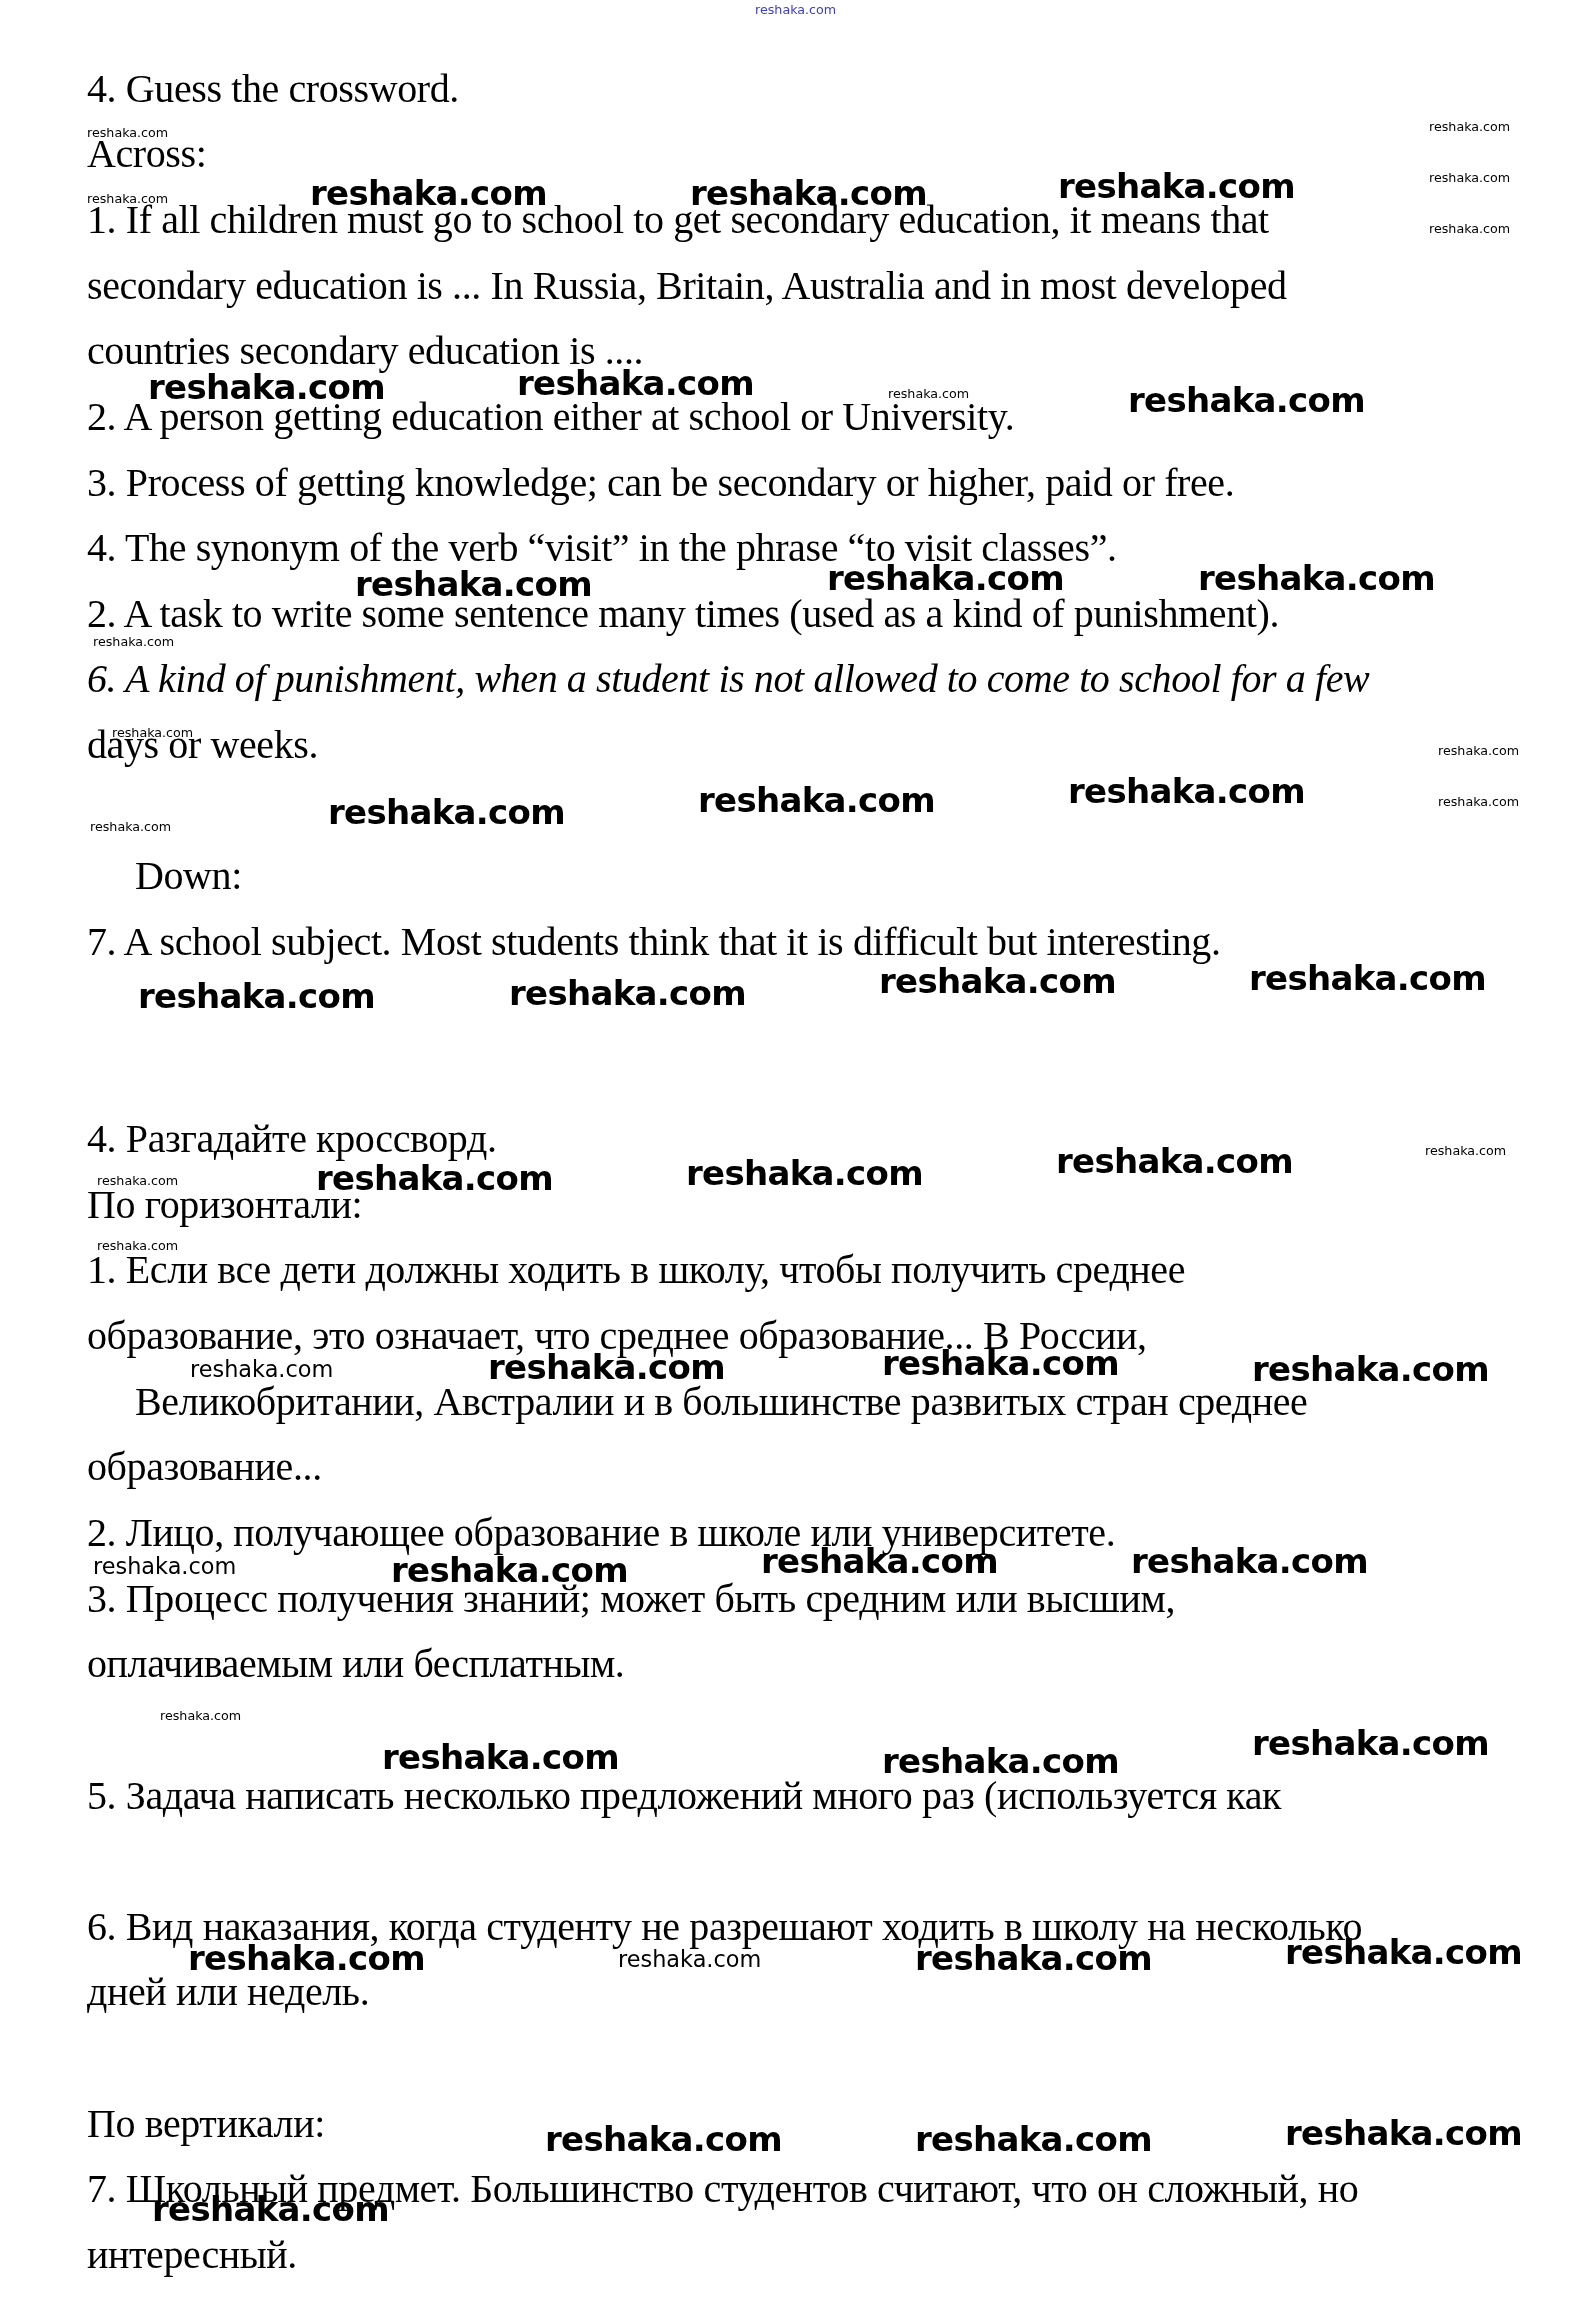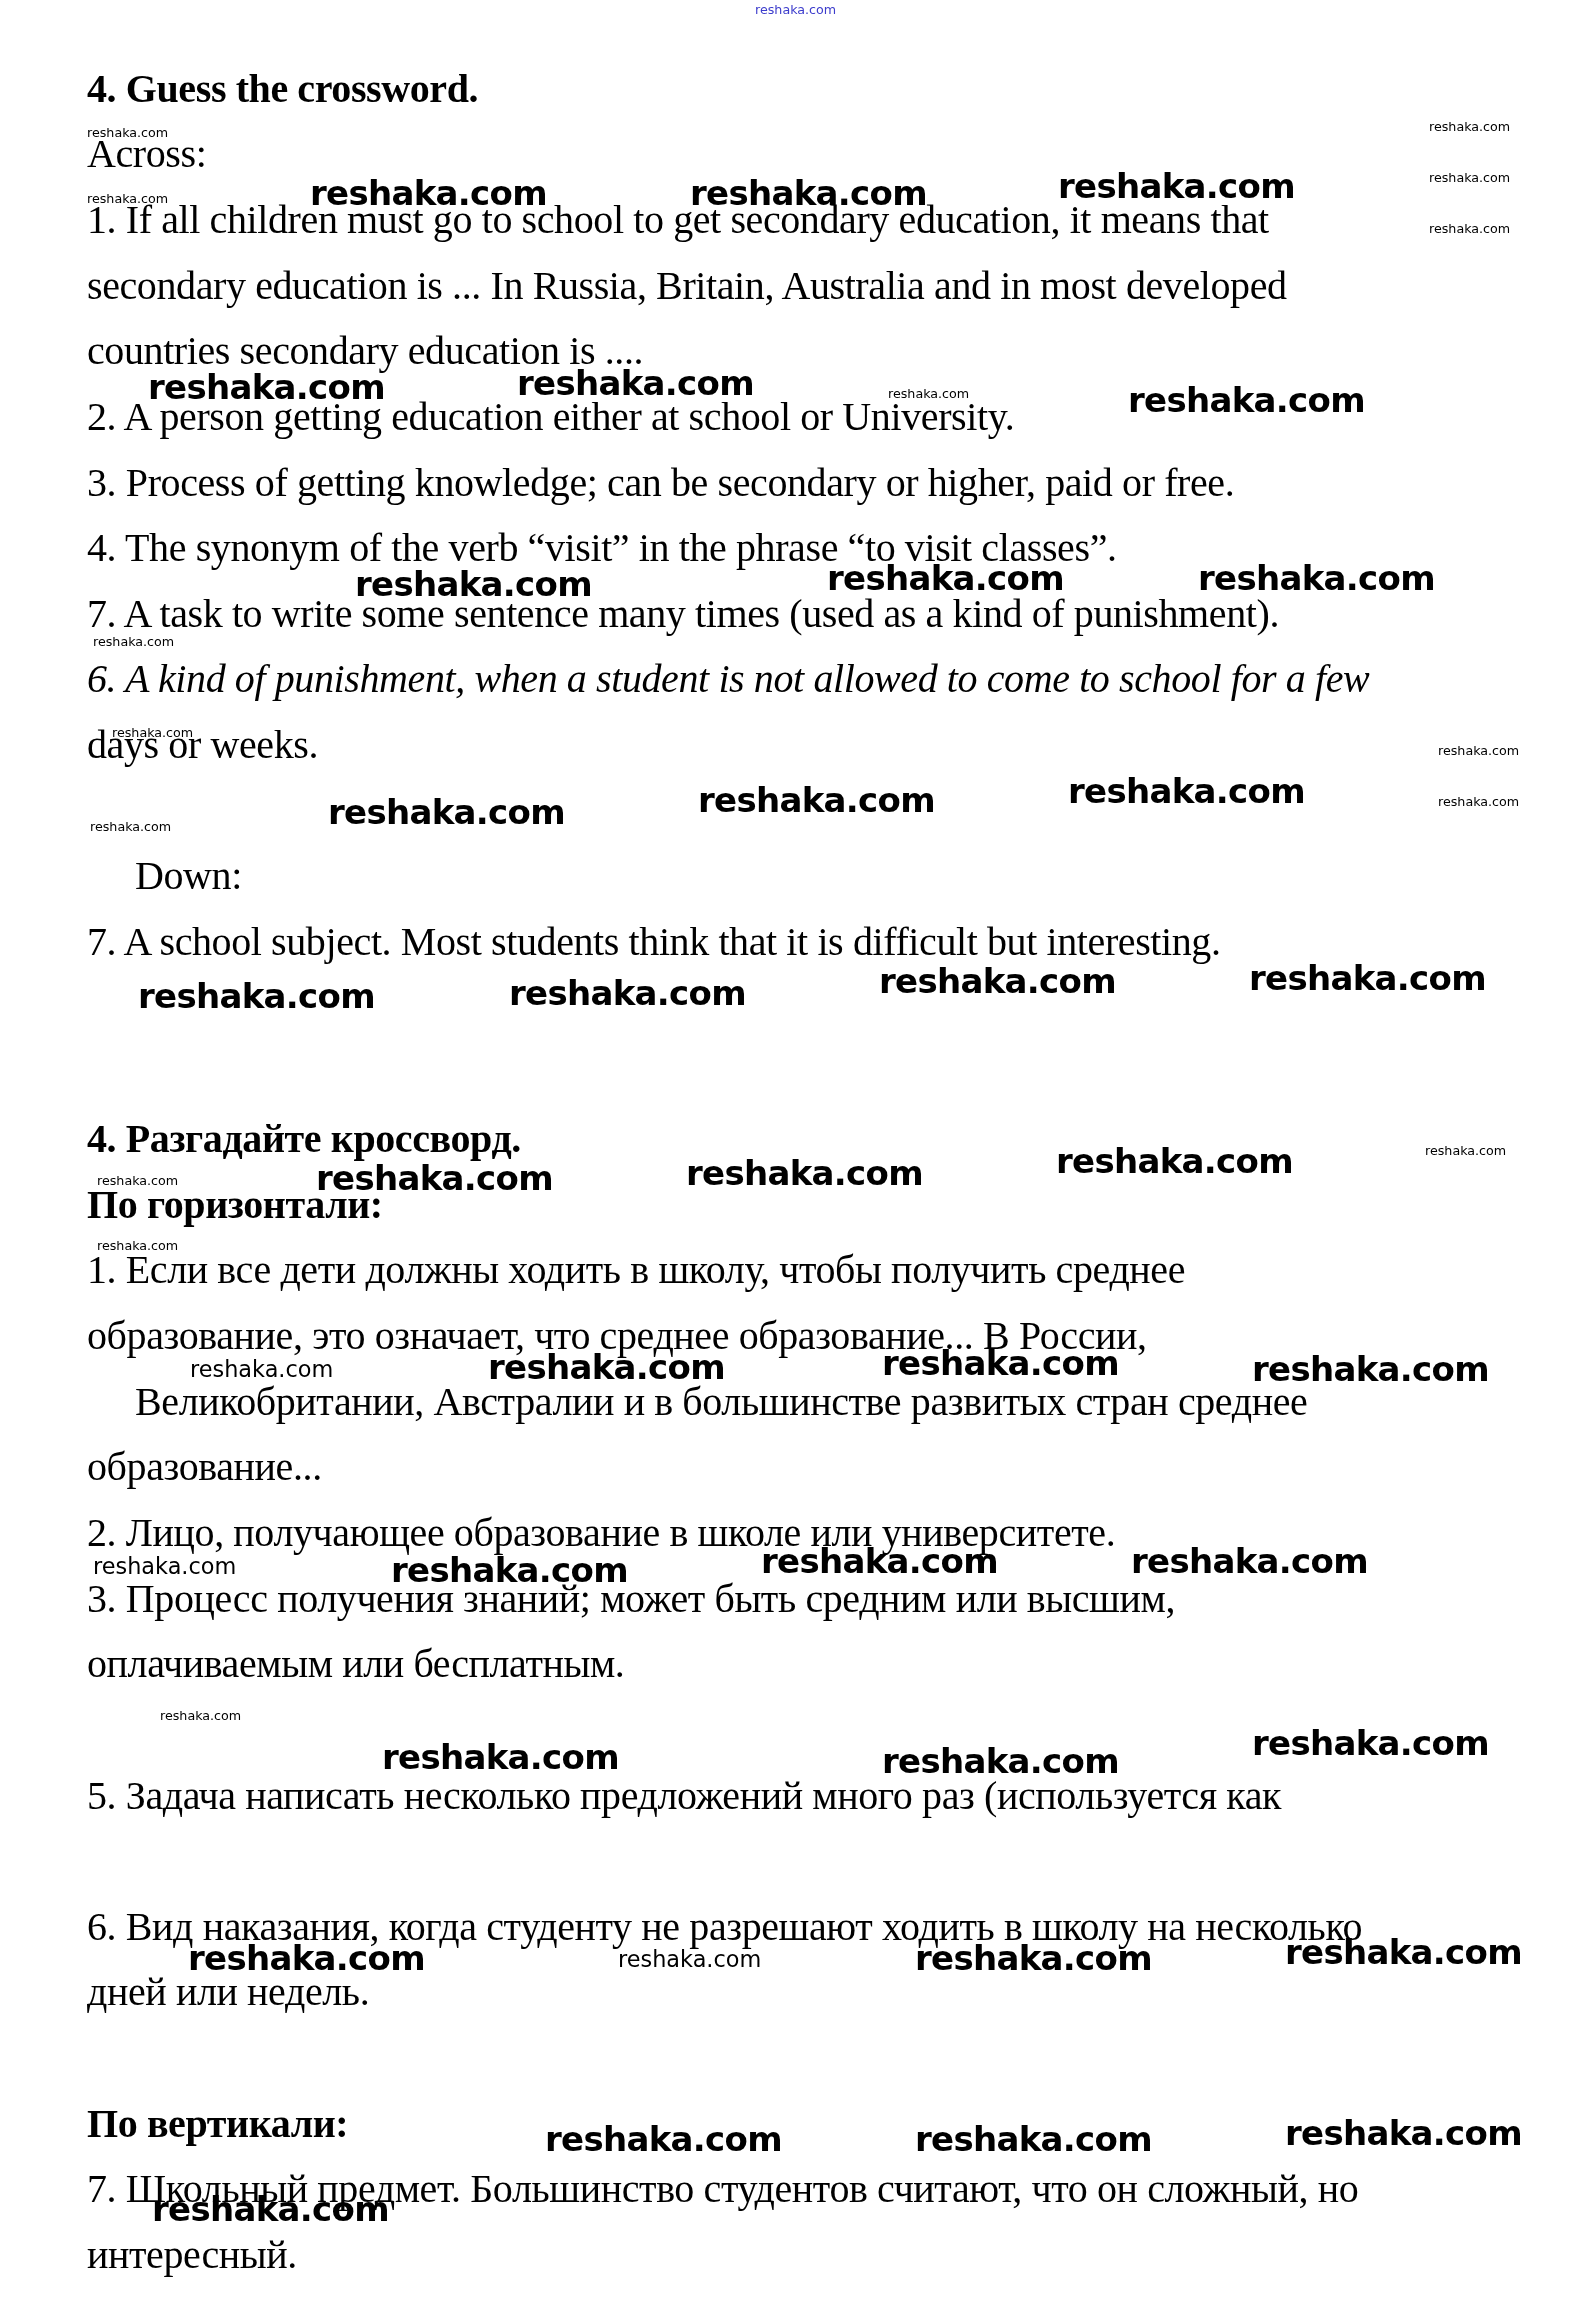--- a/index.html
+++ b/index.html
@@ -1,41 +1,41 @@
 <!DOCTYPE html>
 <html style="font-size:12px"><head>
 <meta charset="utf-8">
 <style>
   html, body { margin: 0; padding: 0; background: #ffffff; }
   body { width: 1570px; height: 2319px; position: relative; overflow: hidden; color: #000; }
   .page { position: absolute; left: 0; top: 0; width: 1570px; height: 2194px; }
   .serif { font-family: "Liberation Serif", "DejaVu Serif", serif; }
   .t { position: absolute; left: 87px; font-size: 40px; line-height: 45px; white-space: nowrap; letter-spacing: -0.4px; }
-  .b { font-weight: bold; }
+  .b { font-weight: normal; }
   .wm { position: absolute; font-family: "DejaVu Sans", sans-serif; white-space: nowrap; color: #000; }
   .wm-l { font-size: 34px; font-weight: bold; letter-spacing: -0.7px; }
   .wm-s { font-size: 12.7px; }
   .wm-top { font-size: 12.7px; color: #3c3ccc; }
 </style>
 </head>
 <body>
 
 <div class="page">
 
   <div class="wm wm-top" style="left:755px; top:1.5px;">reshaka.com</div>
 
   <div class="t serif b" style="top:66px;">4. Guess the crossword.</div>
   <div class="t serif" style="top:131px;">Across:</div>
   <div class="t serif" style="top:197px;">1. If all children must go to school to get secondary education, it means that</div>
   <div class="t serif" style="top:263px;">secondary education is ... In Russia, Britain, Australia and in most developed</div>
   <div class="t serif" style="top:328px;">countries secondary education is ....</div>
   <div class="t serif" style="top:394px;">2. A person getting education either at school or University.</div>
   <div class="t serif" style="top:460px;">3. Process of getting knowledge; can be secondary or higher, paid or free.</div>
   <div class="t serif" style="top:525px;">4. The synonym of the verb “visit” in the phrase “to visit classes”.</div>
-  <div class="t serif" style="top:591px;">7. A task to write some sentence many times (used as a kind of punishment).</div>
+  <div class="t serif" style="top:591px;">2. A task to write some sentence many times (used as a kind of punishment).</div>
   <div class="t serif" style="top:656px;font-style:italic;">6. A kind of punishment, when a student is not allowed to come to school for a few</div>
   <div class="t serif" style="top:722px;">days or weeks.</div>
   <div class="t serif" style="top:853px;margin-left:48px;">Down:</div>
   <div class="t serif" style="top:919px;">7. A school subject. Most students think that it is difficult but interesting.</div>
 
   <div class="t serif b" style="top:1116px;">4. Разгадайте кроссворд.</div>
   <div class="t serif b" style="top:1182px;">По горизонтали:</div>
   <div class="t serif" style="top:1247px;">1. Если все дети должны ходить в школу, чтобы получить среднее</div>
   <div class="t serif" style="top:1313px;">образование, это означает, что среднее образование... В России,</div>
   <div class="t serif" style="top:1379px;margin-left:48px;">Великобритании, Австралии и в большинстве развитых стран среднее</div>

